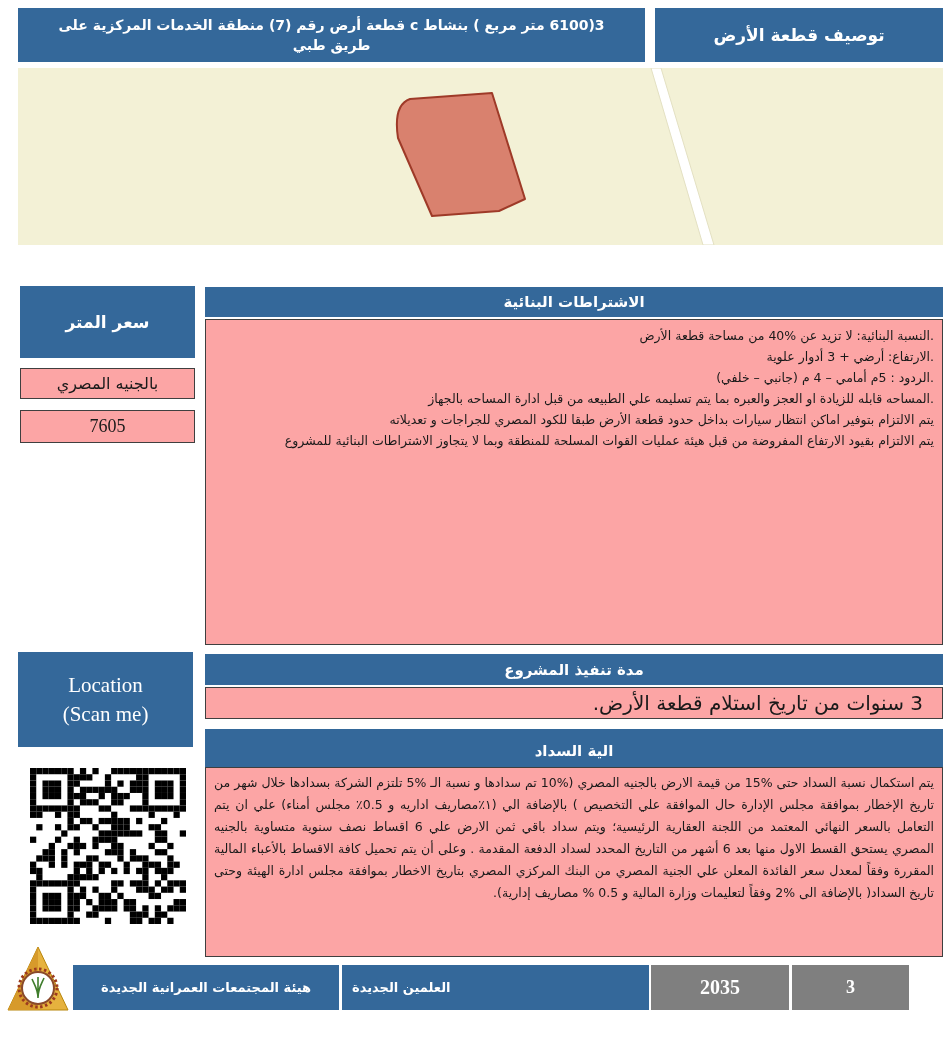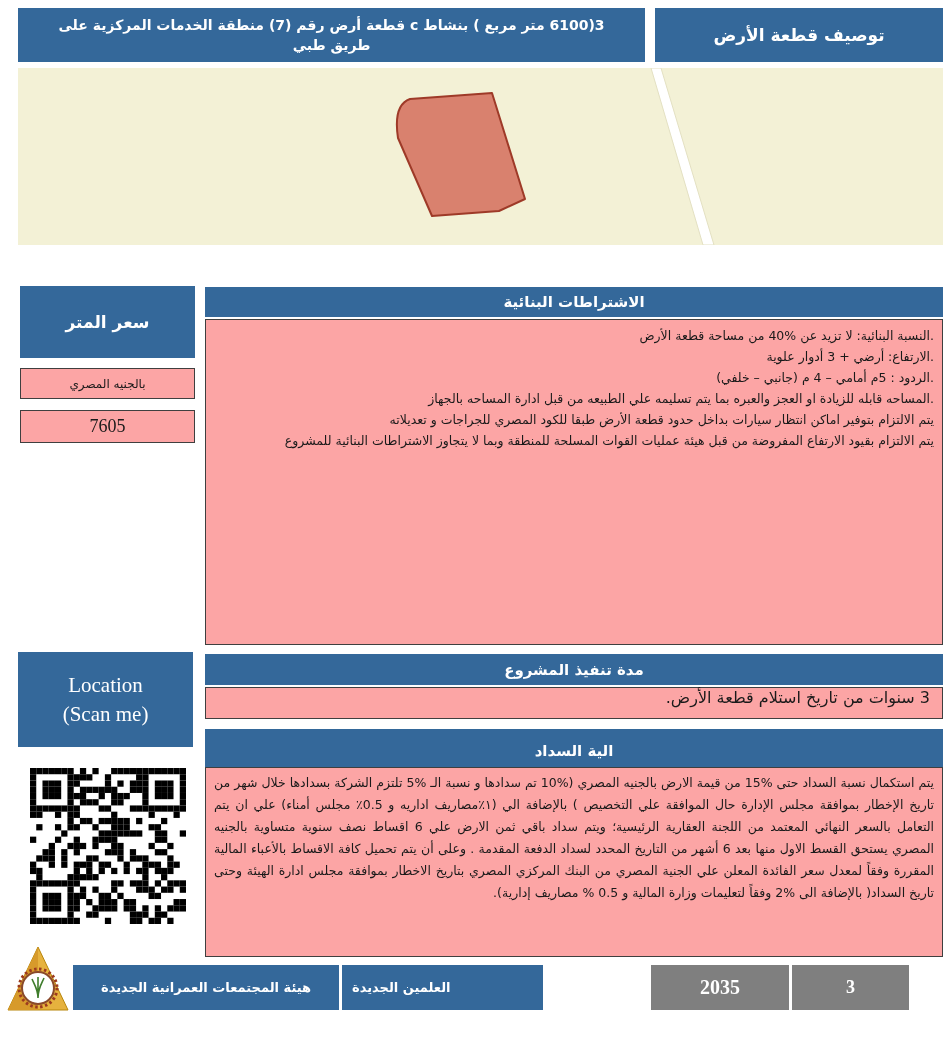--- a/index.html
+++ b/index.html
@@ -14,24 +14,24 @@
   .blue{background:var(--blue);color:#fff}
   .hdr{display:flex;align-items:center;justify-content:center;text-align:center;font-weight:bold}
   .hdr-title{font-size:17px}
   .hdr-desc{font-size:14px;line-height:1.45;padding:2px 30px}
   .section-hdr{font-size:15px}
   .framed{background:#fca5a5;border:1px solid var(--border)}
   .map{background:var(--mapbg)}
   .map svg{display:block;width:100%;height:100%}
   .price-title{font-size:17px;font-weight:bold;display:flex;align-items:center;justify-content:center}
   .cell{display:flex;align-items:center;justify-content:center;text-align:center}
-  .currency{font-size:12px}
+  .currency{font-size:16px}
   .price-num{font-family:"Liberation Serif","DejaVu Serif",serif;font-size:18px}
   .req-body{font-size:12.5px;line-height:21px;text-align:right;padding:5px 8px;direction:rtl}
-  .dur-body{font-size:16px;direction:rtl;display:flex;align-items:flex-start;padding:0 12px}
+  .dur-body{font-size:20px;direction:rtl;display:flex;align-items:center;padding:0 19px}
   .pay-body{font-size:12.5px;line-height:22px;direction:rtl;text-align:justify;text-align-last:right;padding:4px 8px}
   .loc-box{display:flex;flex-direction:column;align-items:center;justify-content:center;
            font-family:"Liberation Serif","DejaVu Serif",serif;font-weight:normal;font-size:21px;line-height:1.35;text-align:center}
   .qr svg{display:block;width:100%;height:100%}
   .bar{display:flex;flex-direction:row;align-items:stretch;color:#fff;font-weight:bold}
   .bar .vdiv{width:3px;background:#fff}
   .bar-blue{background:var(--blue)}
   .bar-gray{background:var(--gray)}
   .authority{width:266px;font-size:13px}
   .city{flex:1;display:flex;align-items:center;justify-content:flex-end;padding-left:10px;padding-right:4px;font-size:13px}
@@ -402,21 +402,21 @@
 
   <div class="abs" style="left:6px;top:946px;width:64px;height:66px">
     <svg viewBox="0 0 64 66" style="display:block;width:100%;height:100%">
       <polygon points="32,1 62,64 2,64" fill="#e6b23e" stroke="#b8860b" stroke-width="1"></polygon>
       <polygon points="32,1 32,64 2,64" fill="#d79a2b"></polygon>
       <circle cx="32" cy="42" r="19" fill="none" stroke="#9c3a1f" stroke-width="3" stroke-dasharray="2.5 2.5"></circle>
       <circle cx="32" cy="42" r="16" fill="#ffffff" stroke="#8a4a2b" stroke-width="2"></circle>
       <path d="M32,52 C32,43 28,38 26,33 M32,52 C32,42 36,37 38,32 M32,52 L32,31" stroke="#3f7d2c" fill="none" stroke-width="1.6"></path>
     </svg>
   </div>
-  <div class="abs bar bar-blue" dir="ltr" style="left:73px;top:965px;width:470px;height:45px">
+  <div class="abs bar bar-blue" dir="ltr" style="left:73px;top:965px;width:576px;height:45px">
     <div class="cell authority" dir="rtl">هيئة المجتمعات العمرانية الجديدة</div>
     <div class="vdiv"></div>
     <div class="city" dir="rtl">العلمين الجديدة</div>
   </div>
   <div class="abs bar bar-gray" dir="ltr" style="left:651px;top:965px;width:258px;height:45px">
     <div class="cell year">2035</div>
     <div class="vdiv"></div>
     <div class="cell plot-num">3</div>
   </div>
 

